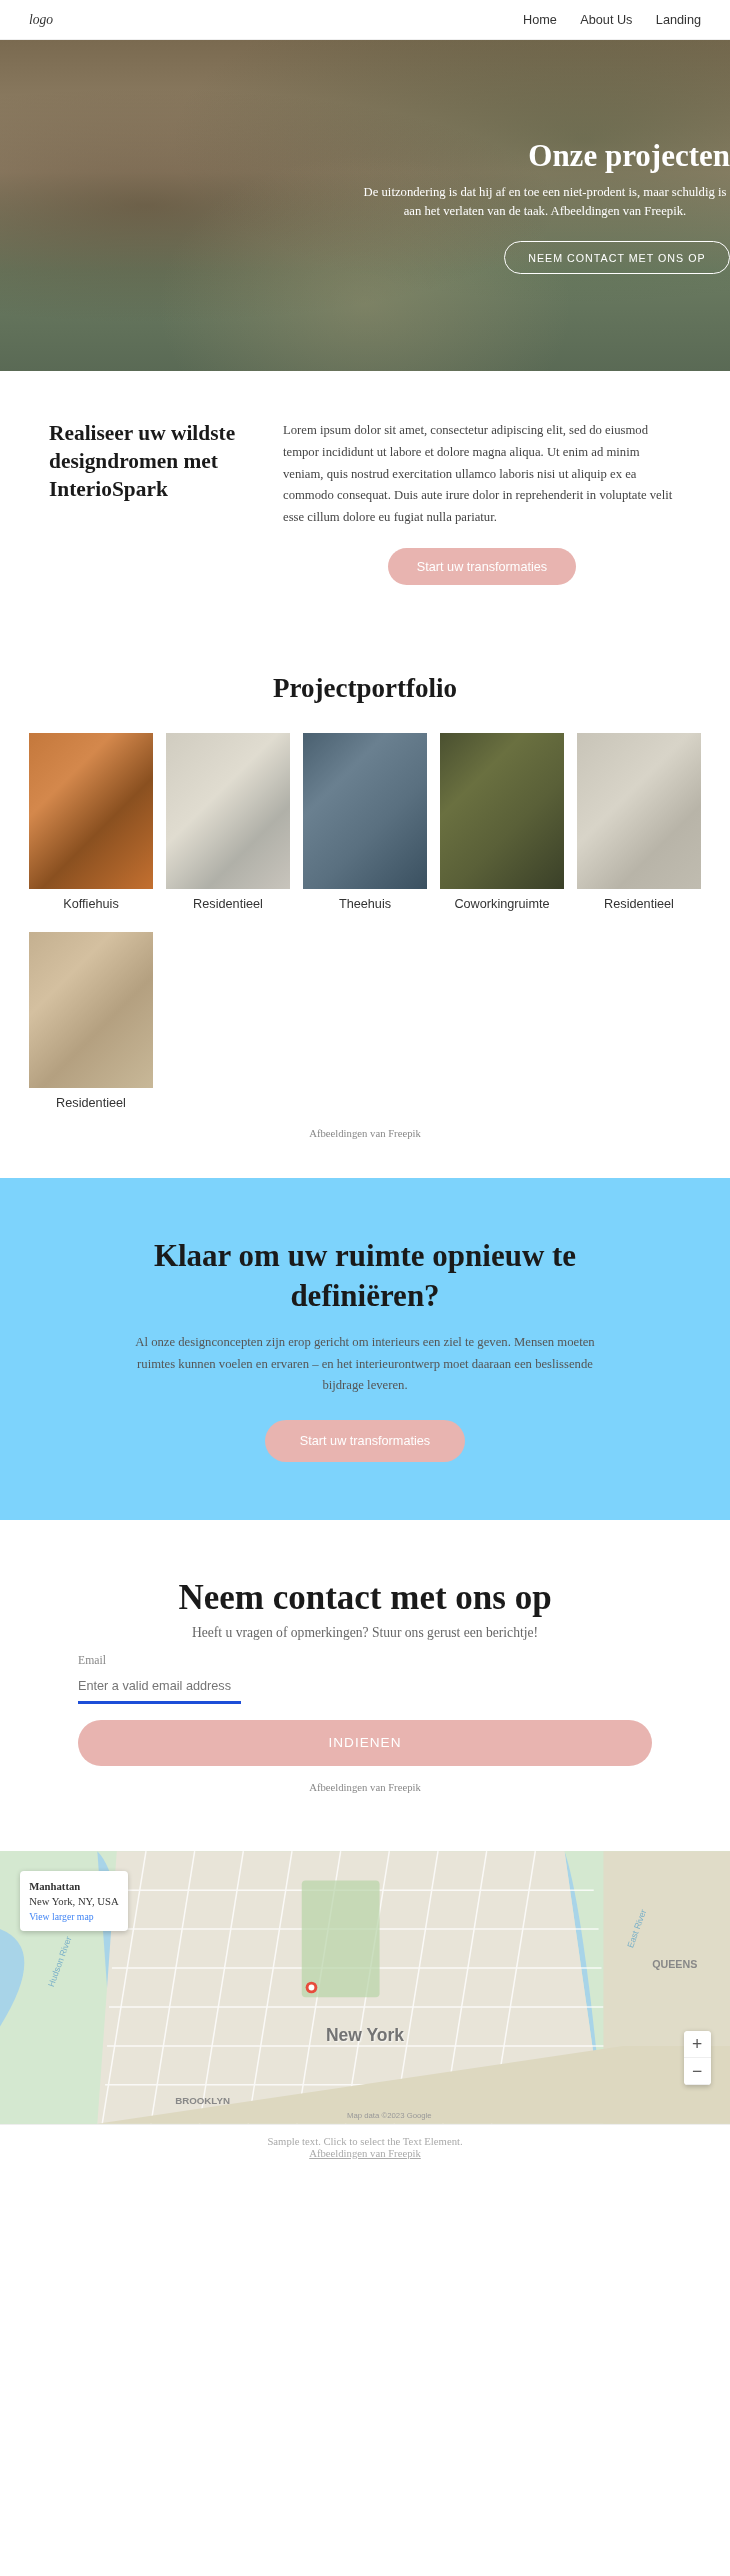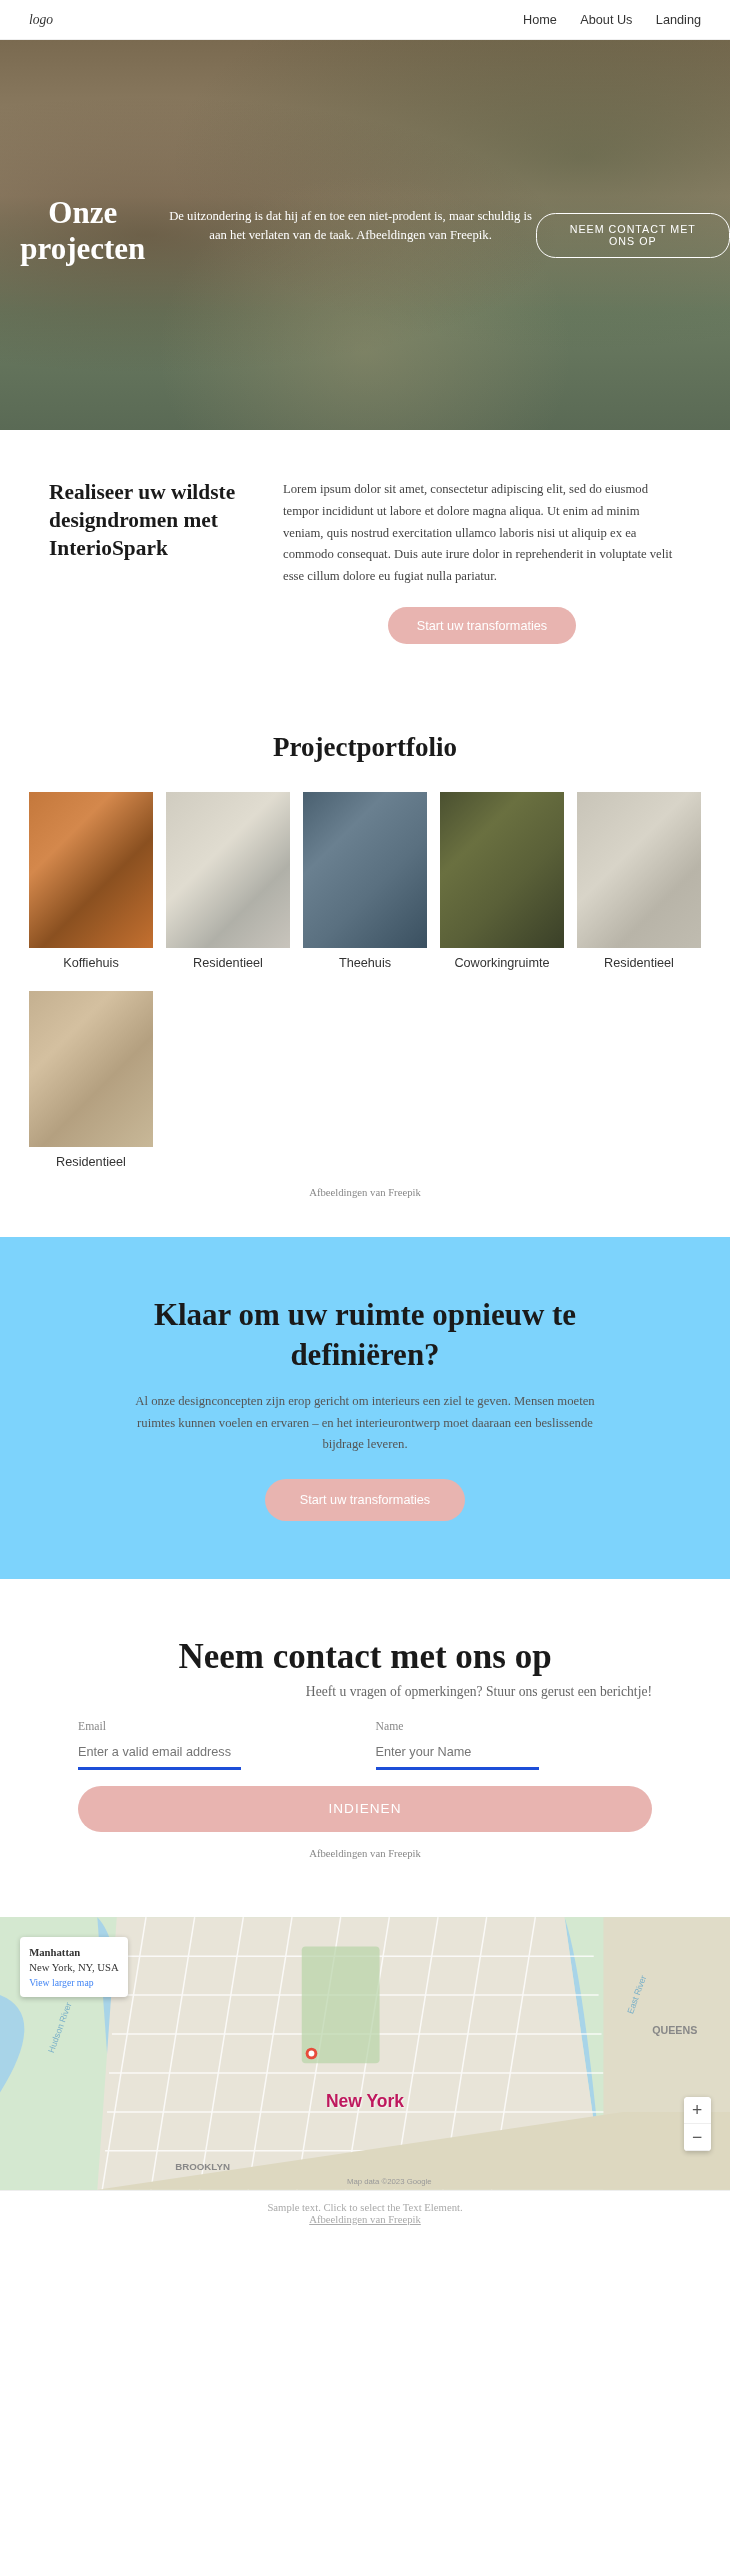--- a/index.html
+++ b/index.html
@@ -10,24 +10,24 @@
       display: flex; align-items: center; justify-content: space-between;
       padding: 11.7px 29px; background: #fff; border-bottom: 1px solid #eee;
       position: relative; z-index: 10;
     }
     .nav-logo { font-size: 13.6px; color: #333; font-style: italic; }
     .nav-links { display: flex; gap: 23.4px; }
     .nav-links a { text-decoration: none; color: #333; font-size: 12.7px; font-family: Arial, sans-serif; }
 
     
     .hero {
-      position: relative; width: 730px; height: 390px;
+      position: relative; width: 730px; height: 331px;
       background: linear-gradient(rgba(0,0,0,0.35), rgba(0,0,0,0.35)),
         linear-gradient(135deg, #8a7560 0%, #b5a08a 30%, #7a8a70 60%, #6a7a65 100%);
-      display: flex; align-items: center; justify-content: center;
+      display: flex; flex-direction: column; align-items: flex-end; justify-content: center;
       text-align: center; color: #fff; overflow: hidden;
     }
     .hero-bg {
       position: absolute; inset: 0;
       background:
         radial-gradient(ellipse at 20% 50%, rgba(80,60,40,0.5) 0%, transparent 50%),
         radial-gradient(ellipse at 80% 30%, rgba(60,80,50,0.4) 0%, transparent 50%),
         linear-gradient(180deg, #7a6a50 0%, #9a8a70 40%, #6a7a60 70%, #5a6a55 100%);
     }
     
@@ -84,21 +84,21 @@
     .cta-section h2 { font-size: 31px; font-weight: bold; color: #1a1a1a; margin-bottom: 15.6px; line-height: 1.3; }
     .cta-section p { font-size: 12.7px; color: #555; line-height: 1.7; max-width: 487px; margin: 0 auto 23.4px; }
     .cta-btn {
       background: #e8b4b0; color: #fff; border: none; padding: 13.6px 35px;
       border-radius: 24px; font-size: 12.7px; cursor: pointer;
     }
 
     
     .contact-section { padding: 58px 78px; background: #fff; text-align: center; }
     .contact-section h2 { font-size: 35px; font-weight: bold; color: #1a1a1a; margin-bottom: 7.8px; }
-    .contact-section .subtitle { font-size: 13.6px; color: #666; margin-bottom: 20px; text-align: right; }
+    .contact-section .subtitle { font-size: 13.6px; color: #666; margin-bottom: 13px; }
     .contact-form { display: flex; gap: 21px; margin-bottom: 15.6px; }
     .contact-form input {
       flex: 1; border: none; border-bottom: 3px solid #1d4ed8;
       padding: 7.8px 0; font-size: 12.7px; color: #aaa; outline: none;
       background: transparent;
     }
     .submit-btn {
       width: 100%; background: #e8b4b0; color: #fff; border: none;
       padding: 15.6px; border-radius: 24px; font-size: 13.6px; letter-spacing: 1px;
       cursor: pointer; margin-bottom: 15.6px;
@@ -128,21 +128,21 @@
       box-shadow: 0 1.9px 5.8px rgba(0,0,0,0.2);
     }
     .map-zoom button {
       display: block; width: 27px; height: 27px; border: none;
       background: #fff; font-size: 17.5px; cursor: pointer; color: #555;
       border-bottom: 1px solid #eee;
     }
 
     .map-city-label {
       position: absolute; bottom: 78px; left: 50%; transform: translateX(-50%);
-      font-size: 17.5px; font-weight: bold; color: #be185d; font-family: Arial, sans-serif;
+      font-size: 17.5px; font-weight: bold; color: #737373; font-family: Arial, sans-serif;
       text-shadow: 1px 1px 1.9px rgba(255,255,255,0.8);
     }
 
     
     .bottom-bar {
       background: #fff; padding: 9.7px 19.5px; text-align: center;
       font-size: 10.7px; color: #aaa; border-top: 1px solid #eee;
     }
     .bottom-bar a { color: #aaa; text-decoration: underline; margin: 0 3.9px; }
   </style>
@@ -224,24 +224,20 @@
   <button class="cta-btn">Start uw transformaties</button>
 </section>
 
 <section class="contact-section">
   <h2>Neem contact met ons op</h2>
   <p class="subtitle">Heeft u vragen of opmerkingen? Stuur ons gerust een berichtje!</p>
   <div class="contact-form">
     <div style="flex:1; text-align:left;">
       <div style="font-size:11.7px; color:#888; margin-bottom:3.9px;">Email</div>
       <input type="email" placeholder="Enter a valid email address" style="">
-    </div>
-    <div style="flex:1; text-align:left;">
-      <div style="font-size:11.7px; color:#888; margin-bottom:3.9px;">Name</div>
-      <input type="text" placeholder="Enter your Name" style="">
     </div>
   </div>
   <button class="submit-btn">INDIENEN</button>
   <div class="contact-credits">
     <span>Afbeeldingen van Freepik</span>
   </div>
 </section>
 
 <div class="map-section">
   <div class="map-bg">

